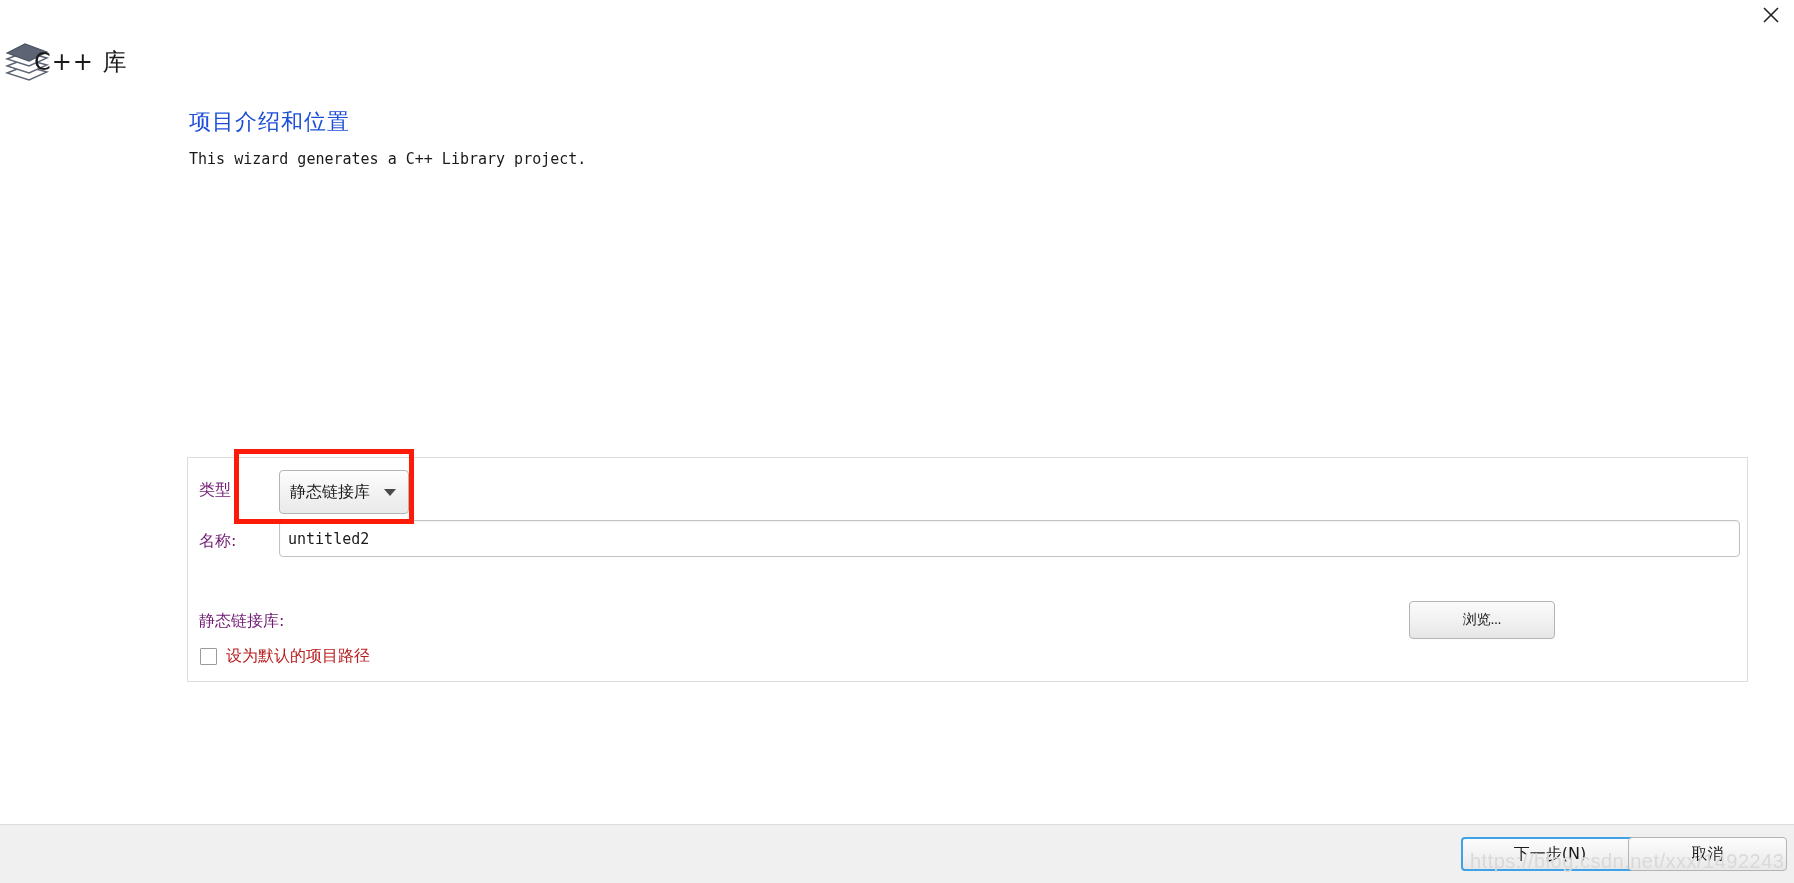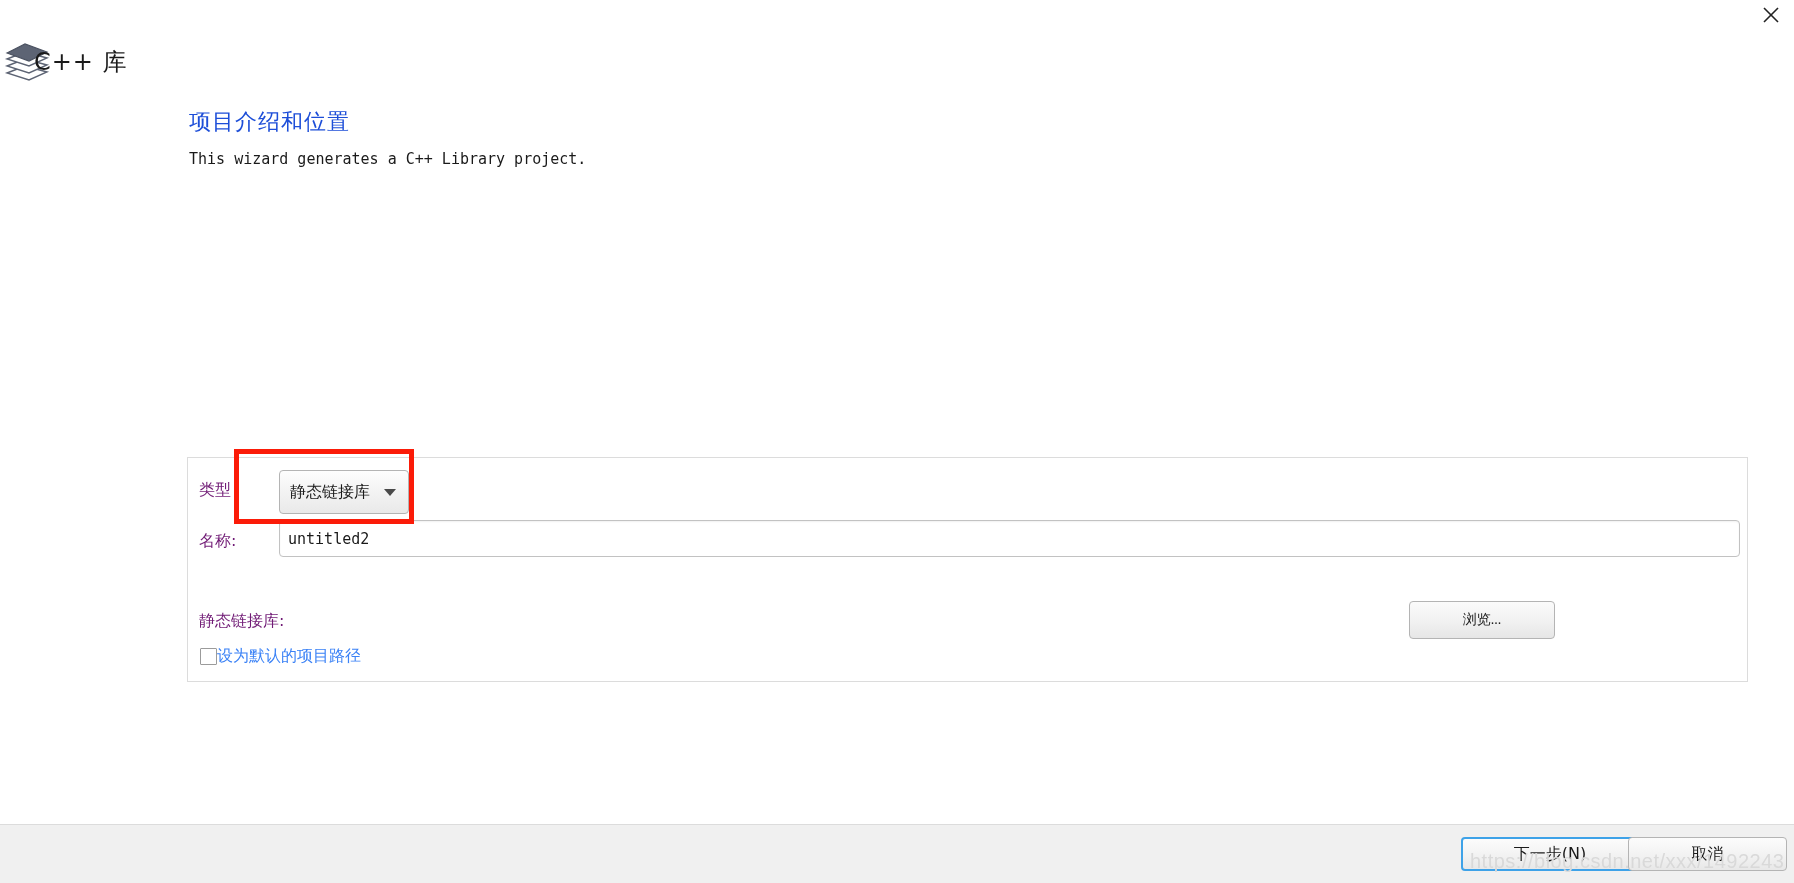--- a/index.html
+++ b/index.html
@@ -171,23 +171,24 @@
     display: flex; align-items: center;
     cursor: pointer;
   }
   .chk-box {
     width: 17px; height: 17px;
     border: 1px solid #9b9b9b;
     background: #ffffff;
     border-radius: 1px;
   }
   .chk-lbl {
-    font-family: "DejaVu Sans", sans-serif;
-    font-size: 16px;
-    color: #3b82f6;
+    margin-left: 9px;
+    font-family: "DejaVu Sans", sans-serif;
+    font-size: 16px;
+    color: #b91c1c;
     white-space: nowrap;
   }
 
   
   .annot-rect {
     position: absolute;
     left: 234px; top: 449px;
     width: 180px; height: 75px;
     border: 5px solid #fb1b08;
     pointer-events: none;

